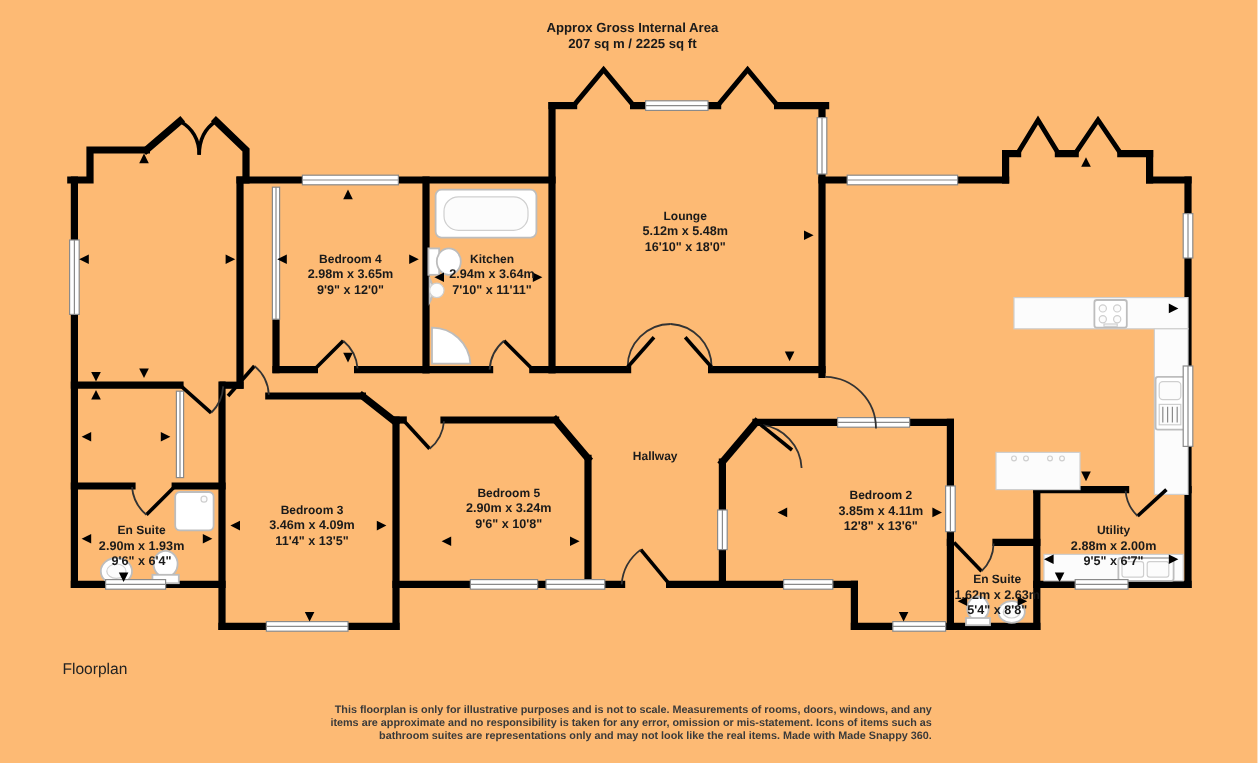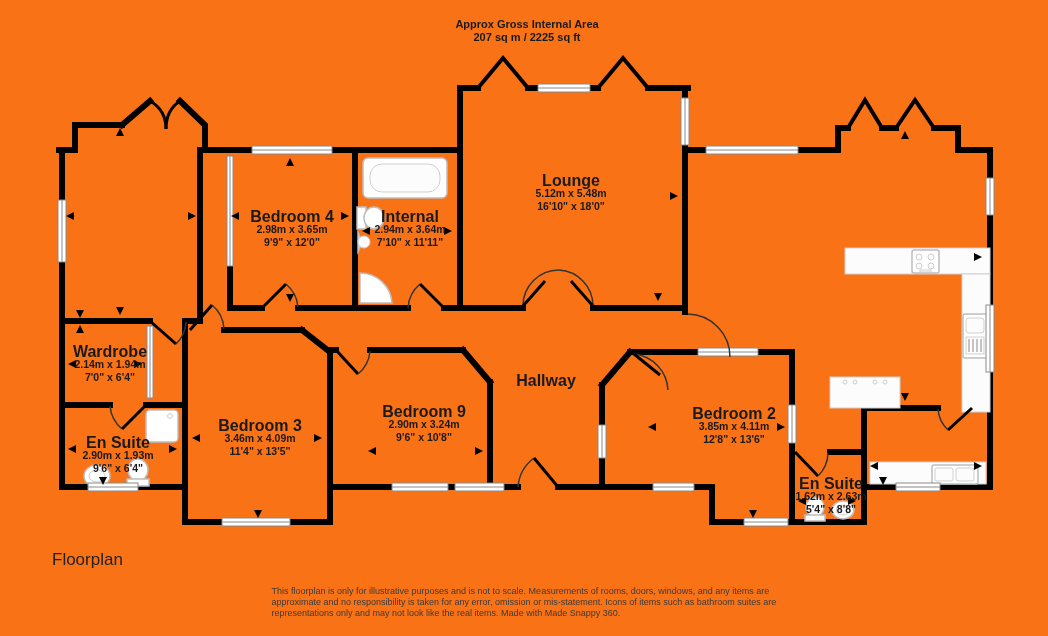--- a/index.html
+++ b/index.html
@@ -1,26 +1,26 @@
 <!DOCTYPE html>
 <html><head>
 <meta charset="utf-8">
 <style>
   html,body{margin:0;padding:0;background:#fff;}
-  #stage{position:relative;width:1048px;height:636px;background:#f97316;overflow:hidden;
+  #stage{position:relative;width:1048px;height:636px;background:#fdba74;overflow:hidden;
          font-family:"Liberation Sans",sans-serif;color:#1a1a1a;}
   #plan-svg{position:absolute;left:0;top:0;}
   .lbl{position:absolute;transform:translateX(-50%);text-align:center;line-height:13px;white-space:nowrap;}
-  .lbl .rn{font-weight:bold;font-size:16px;}
+  .lbl .rn{font-weight:bold;font-size:10px;}
   .lbl .rd{font-weight:bold;font-size:10.5px;}
   #title{position:absolute;left:527px;top:18px;transform:translateX(-50%);
          text-align:center;font-size:11px;font-weight:bold;line-height:13px;white-space:nowrap;}
-  #floorplan-caption{position:absolute;left:52px;top:550px;font-size:17px;color:#222;}
+  #floorplan-caption{position:absolute;left:52px;top:550px;font-size:13px;color:#222;}
   #disclaimer{position:absolute;left:524px;top:586px;transform:translateX(-50%);
-              width:505px;text-align:left;font-size:9px;line-height:11px;color:#3a3a3a;}
+              width:505px;text-align:right;font-size:9px;line-height:11px;color:#3a3a3a;font-weight:bold;}
   .walls{stroke:#000;stroke-width:6;stroke-linecap:square;fill:none;}
   .leaf{stroke:#000;stroke-width:3;fill:none;}
   .bigleaf{stroke:#000;stroke-width:4;fill:none;stroke-linejoin:miter;}
   .arc{stroke:#333;stroke-width:1.5;fill:none;}
   .winr{fill:#fff;stroke:#8a8a8a;stroke-width:1;}
   .winl{stroke:#8a8a8a;stroke-width:1;}
   .fx{stroke:#bdbdbd;stroke-width:1.5;fill:#fff;}
   .fx2{stroke:#cfcfcf;stroke-width:1;fill:#fcfcfc;}
   .arrow{fill:#000;}
 </style>
@@ -384,57 +384,57 @@
   <div>Approx Gross Internal Area</div>
   <div>207 sq m / 2225 sq ft</div>
 </div>
 
 <div class="lbl" style="left:292px;top:210px">
   <div class="rn">Bedroom 4</div>
   <div class="rd">2.98m x 3.65m</div>
   <div class="rd">9'9" x 12'0"</div>
 </div>
 <div class="lbl" style="left:410px;top:210px">
-  <div class="rn">Internal</div>
+  <div class="rn">Kitchen</div>
   <div class="rd">2.94m x 3.64m</div>
   <div class="rd">7'10" x 11'11"</div>
 </div>
 <div class="lbl" style="left:571px;top:174px">
   <div class="rn">Lounge</div>
   <div class="rd">5.12m x 5.48m</div>
   <div class="rd">16'10" x 18'0"</div>
 </div>
-<div class="lbl" style="left:110px;top:345px">
-  <div class="rn">Wardrobe</div>
-  <div class="rd">2.14m x 1.94m</div>
-  <div class="rd">7'0" x 6'4"</div>
-</div>
 <div class="lbl" style="left:118px;top:436px">
   <div class="rn">En Suite</div>
   <div class="rd">2.90m x 1.93m</div>
   <div class="rd">9'6" x 6'4"</div>
 </div>
 <div class="lbl" style="left:260px;top:419px">
   <div class="rn">Bedroom 3</div>
   <div class="rd">3.46m x 4.09m</div>
   <div class="rd">11'4" x 13'5"</div>
 </div>
 <div class="lbl" style="left:424px;top:405px">
-  <div class="rn">Bedroom 9</div>
+  <div class="rn">Bedroom 5</div>
   <div class="rd">2.90m x 3.24m</div>
   <div class="rd">9'6" x 10'8"</div>
 </div>
 <div class="lbl" style="left:546px;top:374px">
   <div class="rn">Hallway</div>
 </div>
 <div class="lbl" style="left:734px;top:407px">
   <div class="rn">Bedroom 2</div>
   <div class="rd">3.85m x 4.11m</div>
   <div class="rd">12'8" x 13'6"</div>
 </div>
+<div class="lbl" style="left:928px;top:436px">
+  <div class="rn">Utility</div>
+  <div class="rd">2.88m x 2.00m</div>
+  <div class="rd">9'5" x 6'7"</div>
+</div>
 <div class="lbl" style="left:831px;top:477px">
   <div class="rn">En Suite</div>
   <div class="rd">1.62m x 2.63m</div>
   <div class="rd">5'4" x 8'8"</div>
 </div>
 
 <div id="floorplan-caption">Floorplan</div>
 <div id="disclaimer">This floorplan is only for illustrative purposes and is not to scale. Measurements of rooms, doors, windows, and any items are approximate and no responsibility is taken for any error, omission or mis-statement. Icons of items such as bathroom suites are representations only and may not look like the real items. Made with Made Snappy 360.</div>
 
 </div>

